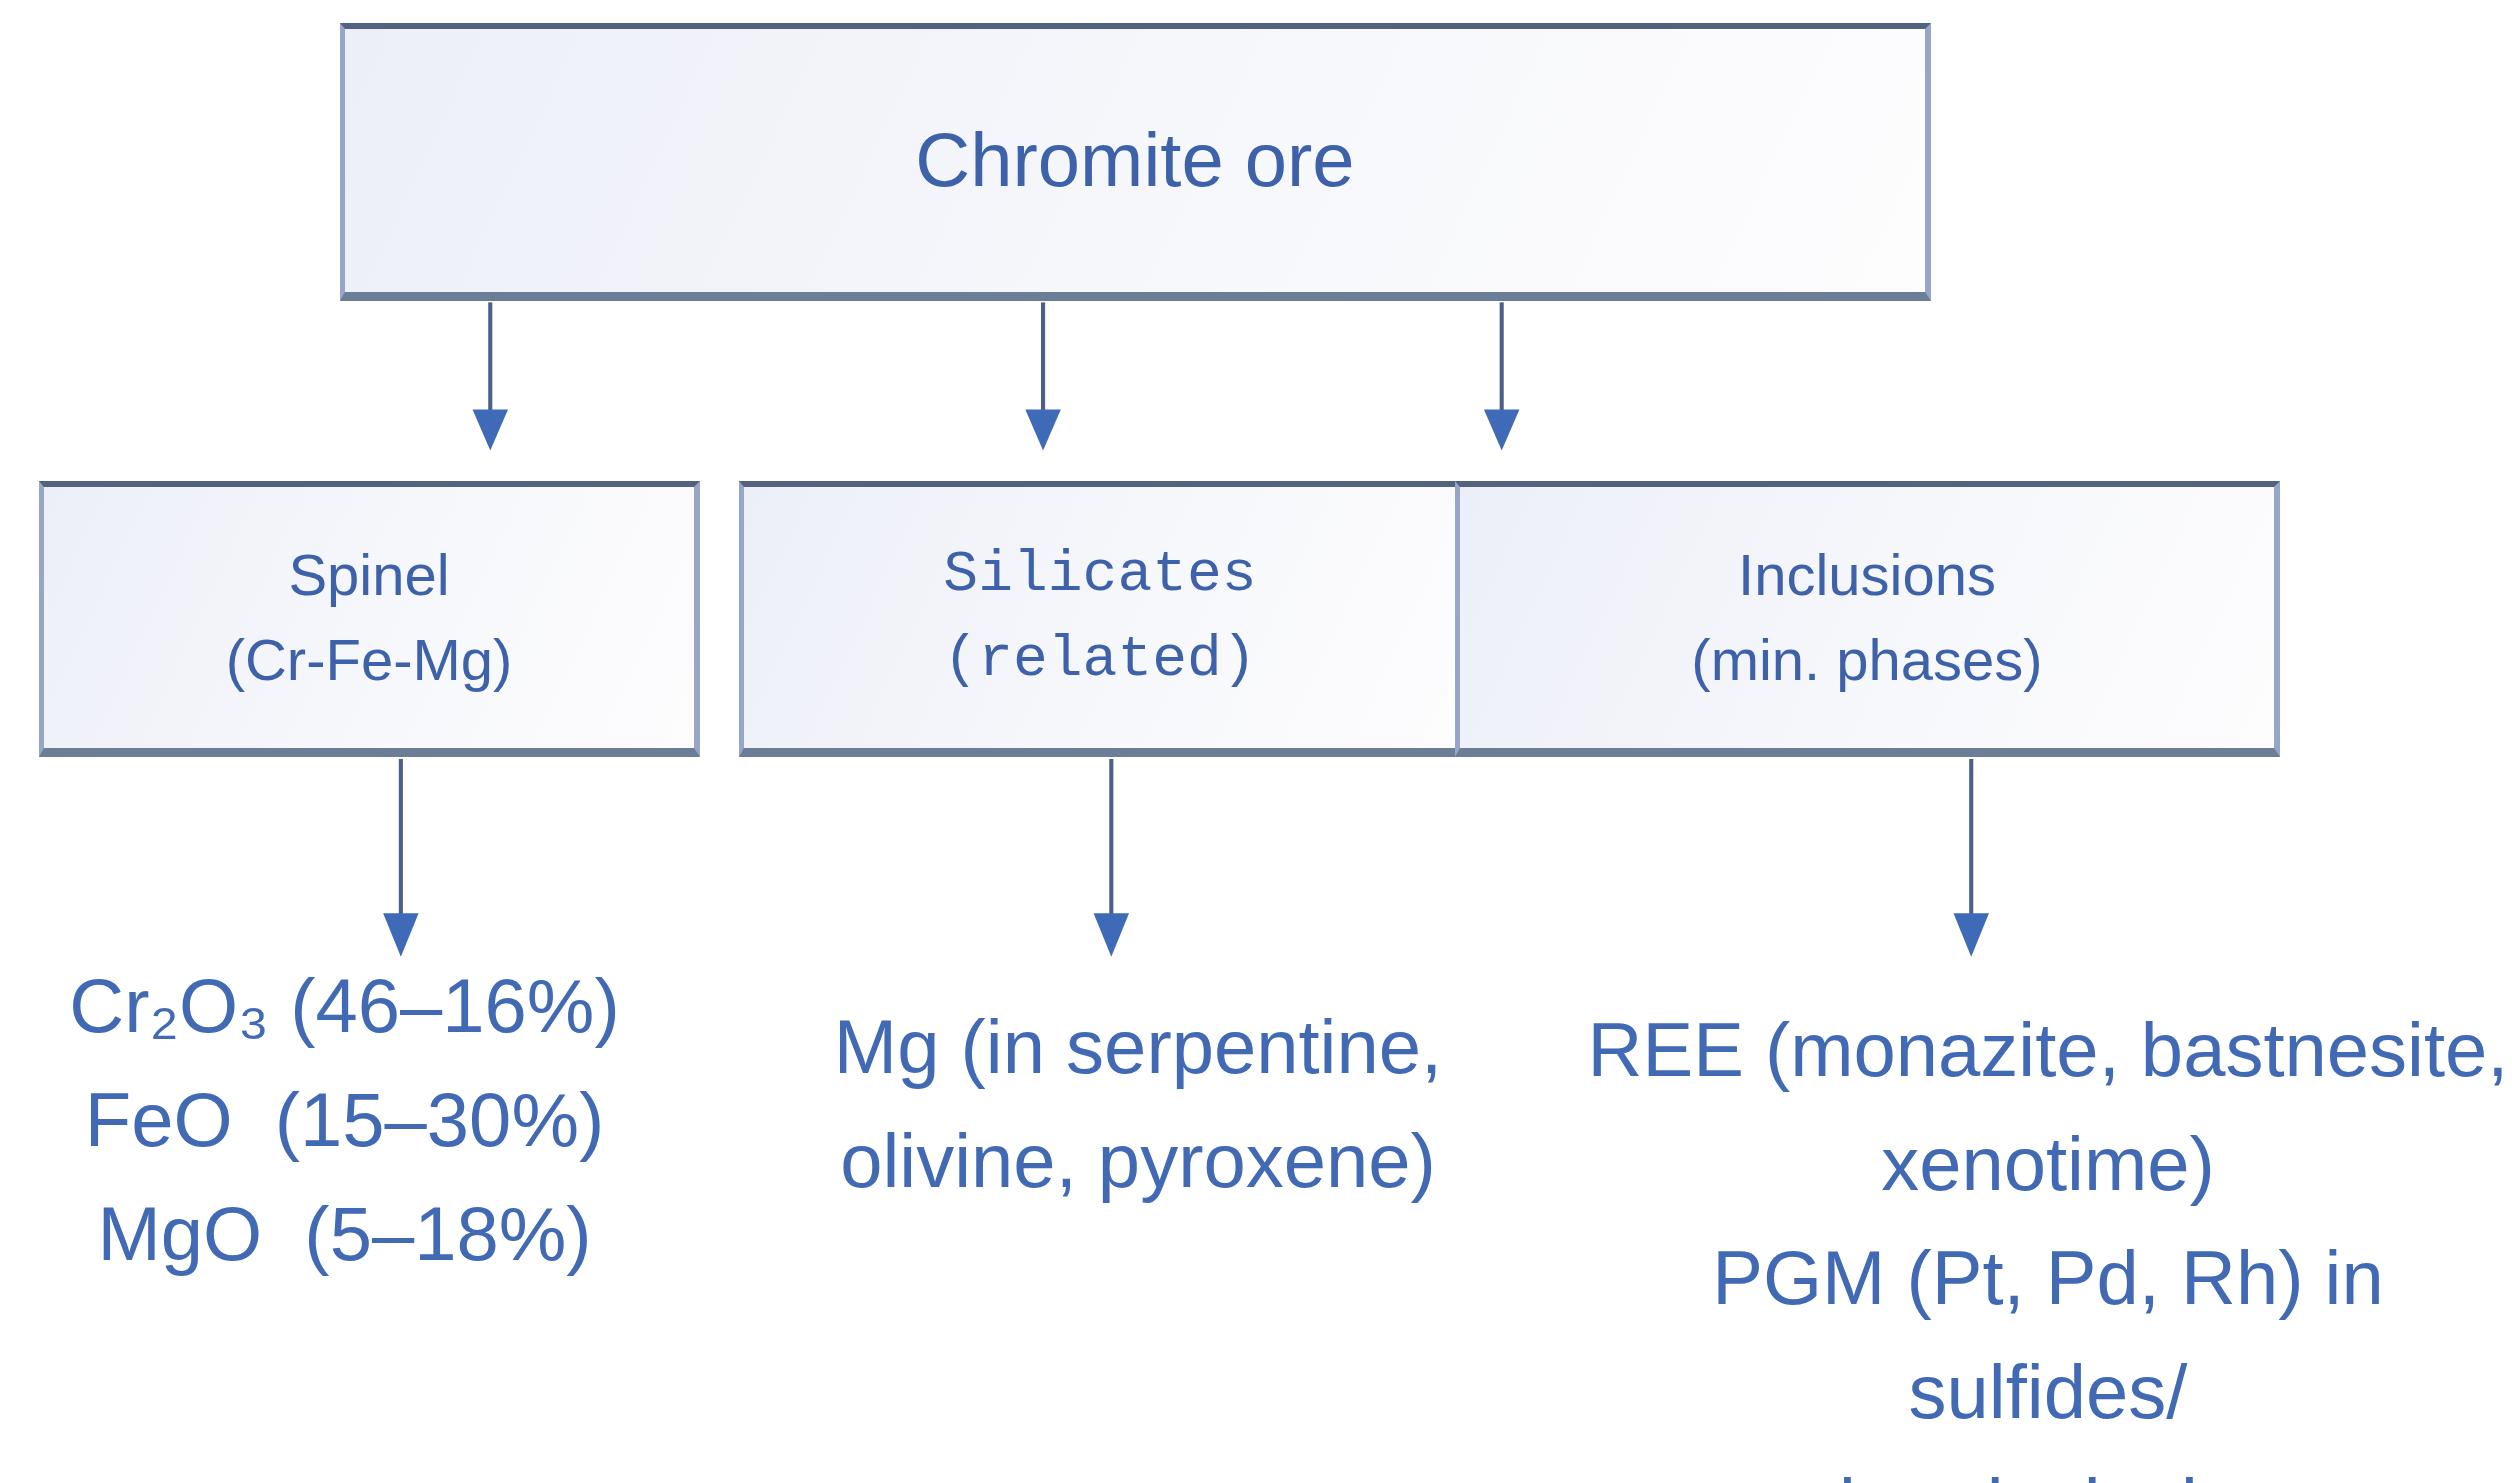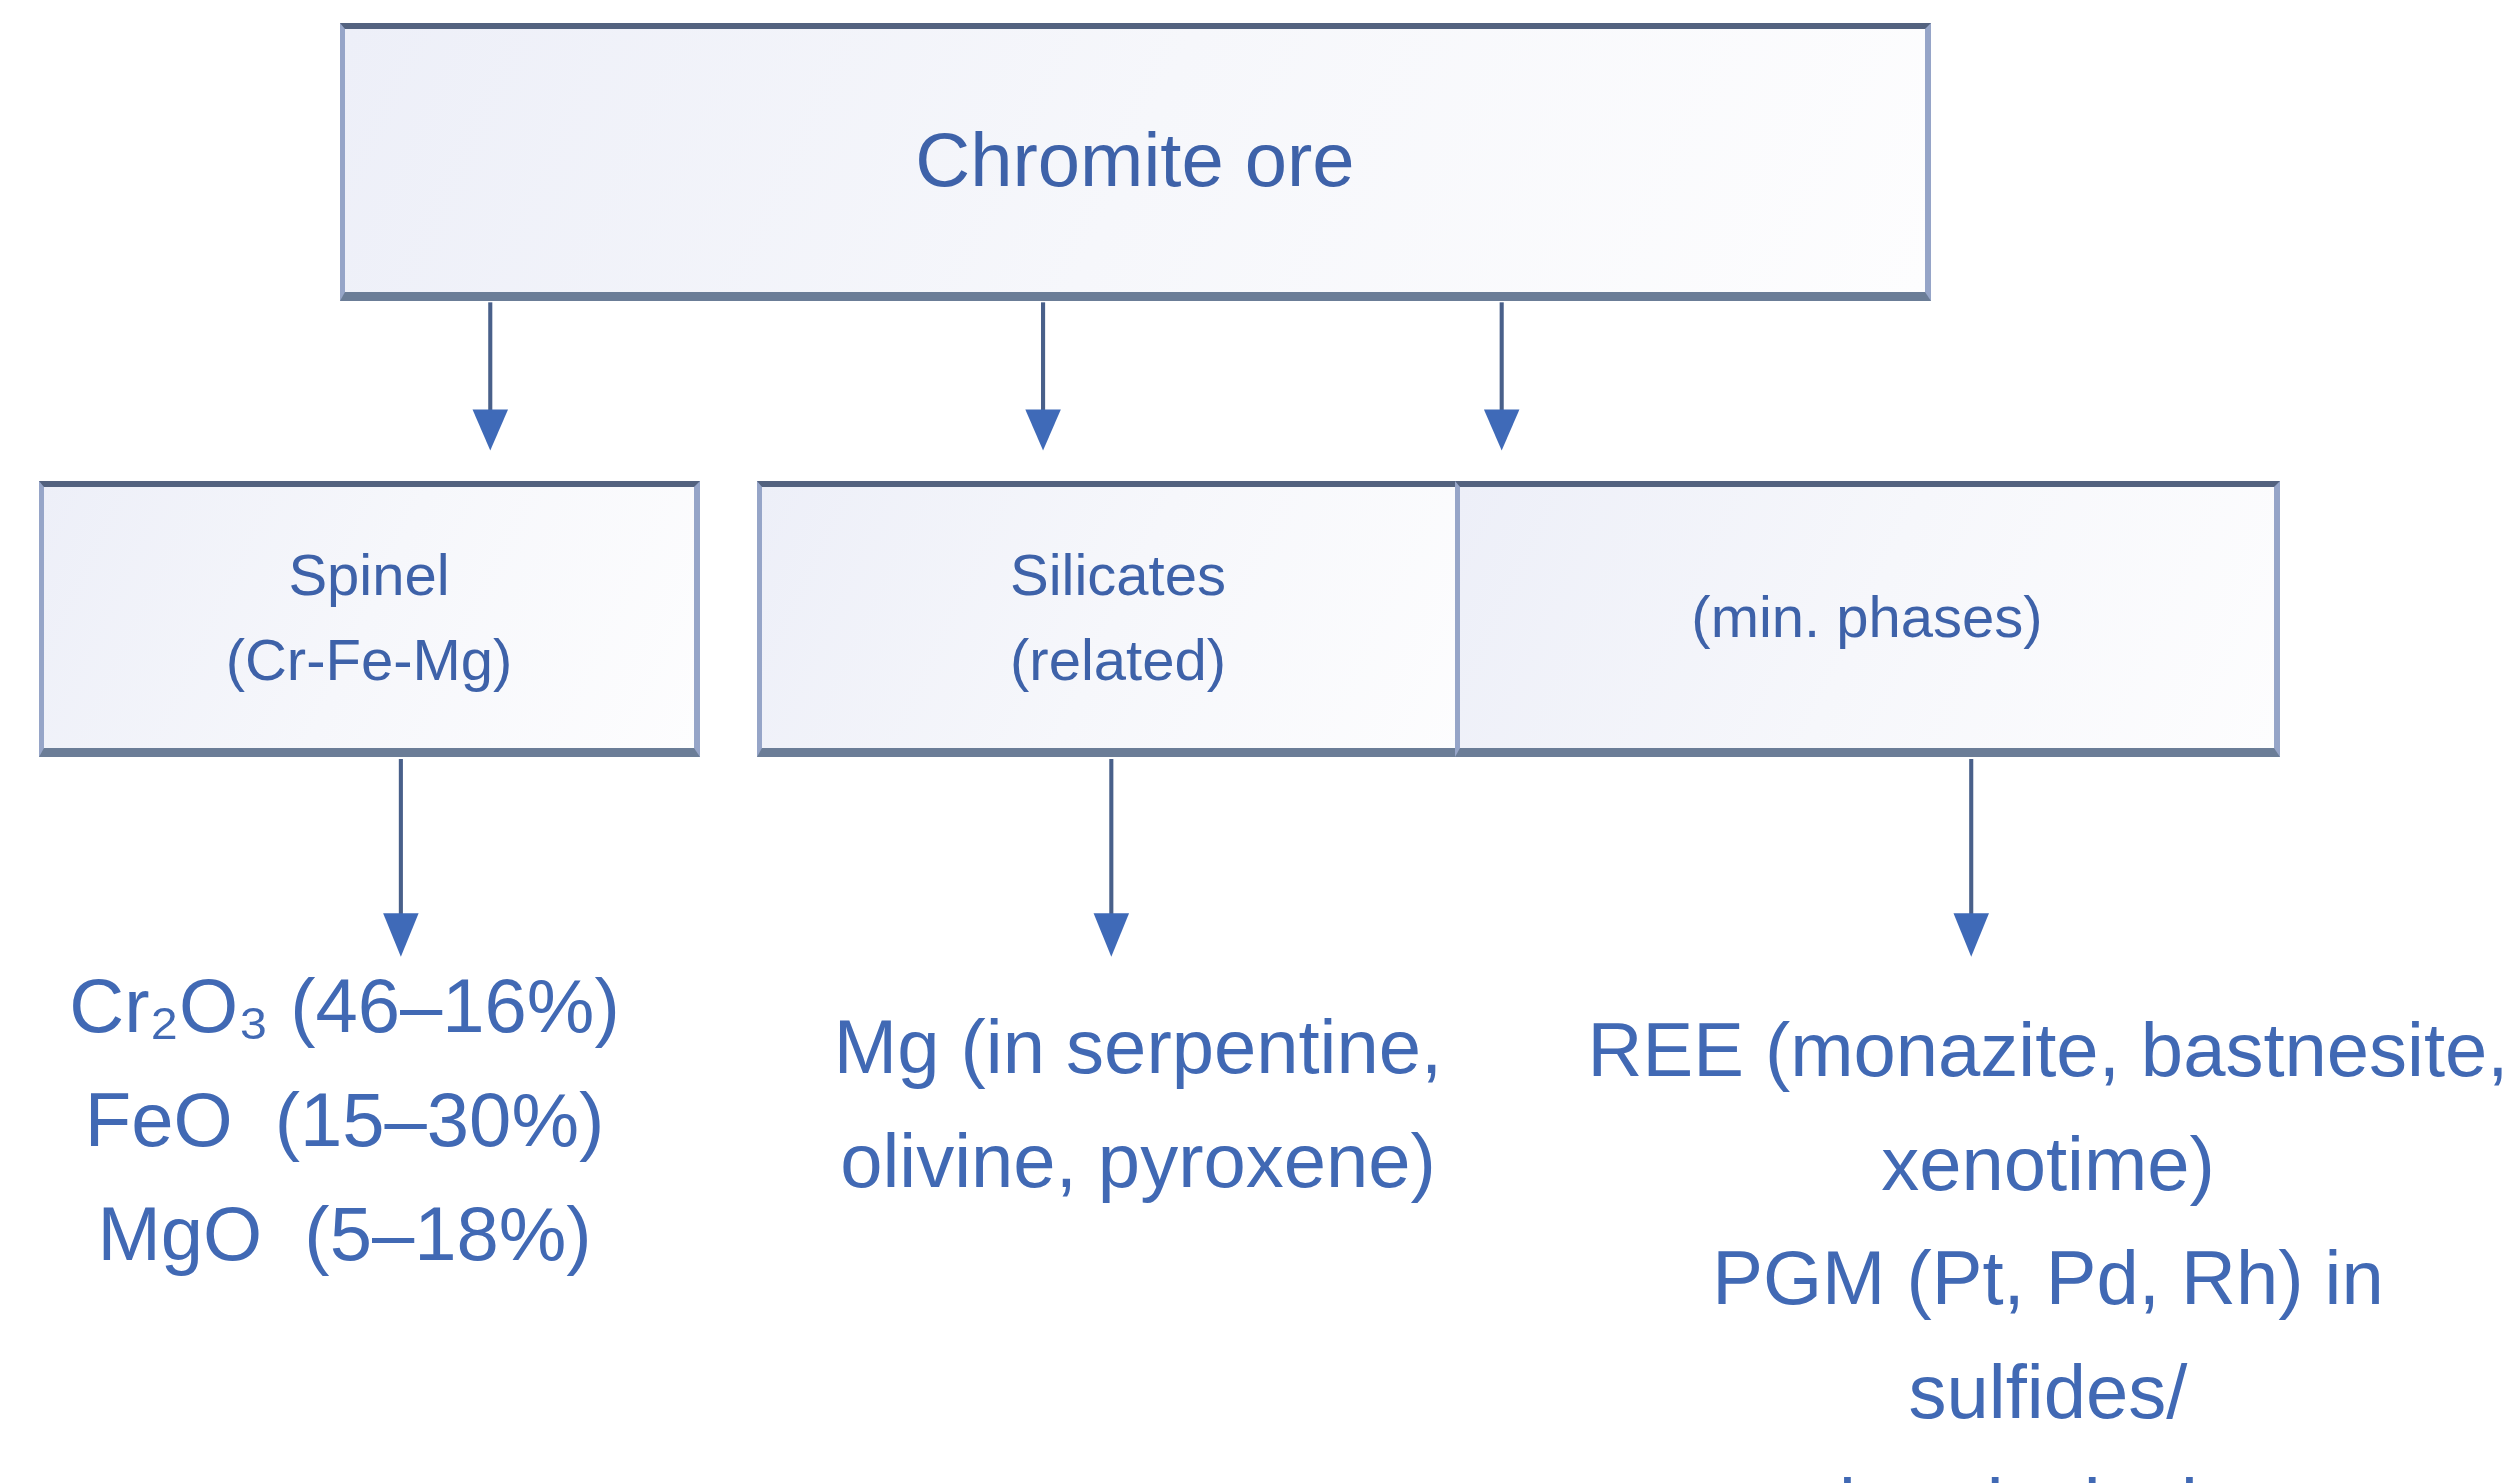--- a/index.html
+++ b/index.html
@@ -94,26 +94,27 @@
       <line x1="2888" y1="1112" x2="2888" y2="1350"></line>
       <polygon points="2862,1338 2914,1338 2888,1402"></polygon>
     </g>
   </svg>
 
   <div class="node" style="left:39px;top:481px;width:661px;height:276px;">
     <div class="label small">Spinel</div>
     <div class="label small">(Cr-Fe-Mg)</div>
   </div>
 
-  <div class="node" style="left:757px;top:481px;width:723px;height:276px;">
+  <div class="node" style="left:739px;top:481px;width:723px;height:276px;font-family:Liberation Mono, monospace;">
     <div class="label small">Silicates</div>
     <div class="label small">(related)</div>
   </div>
 
   <div class="node" style="left:1455px;top:481px;width:825px;height:276px;">
+    <div class="label small">Inclusions</div>
     <div class="label small">(min. phases)</div>
   </div>
 
   <div class="details" style="left:27px;top:949px;width:635px;">
     <div class="line">Cr₂O₃ (46–16%)</div>
     <div class="line">FeO  (15–30%)</div>
     <div class="line">MgO  (5–18%)</div>
   </div>
 
   <div class="details" style="left:817px;top:990px;width:642px;">

